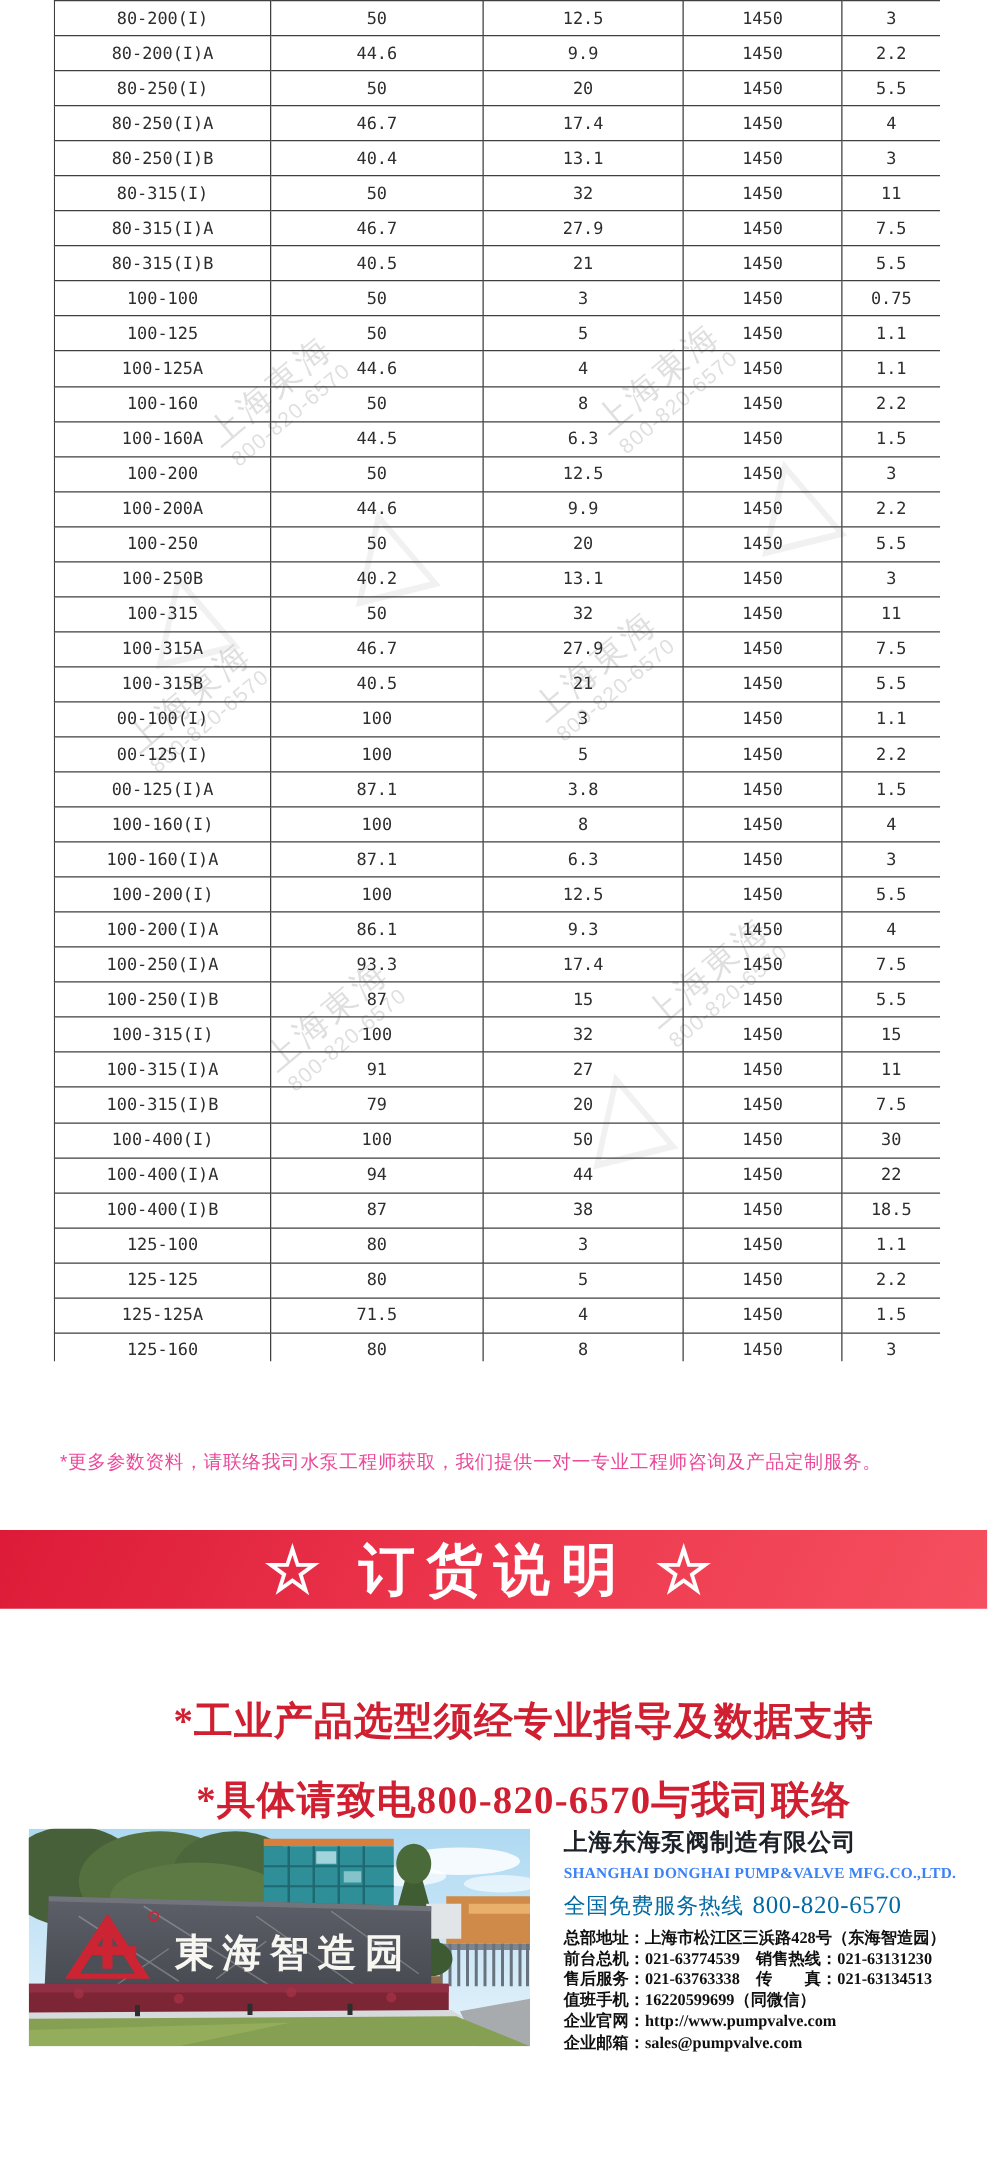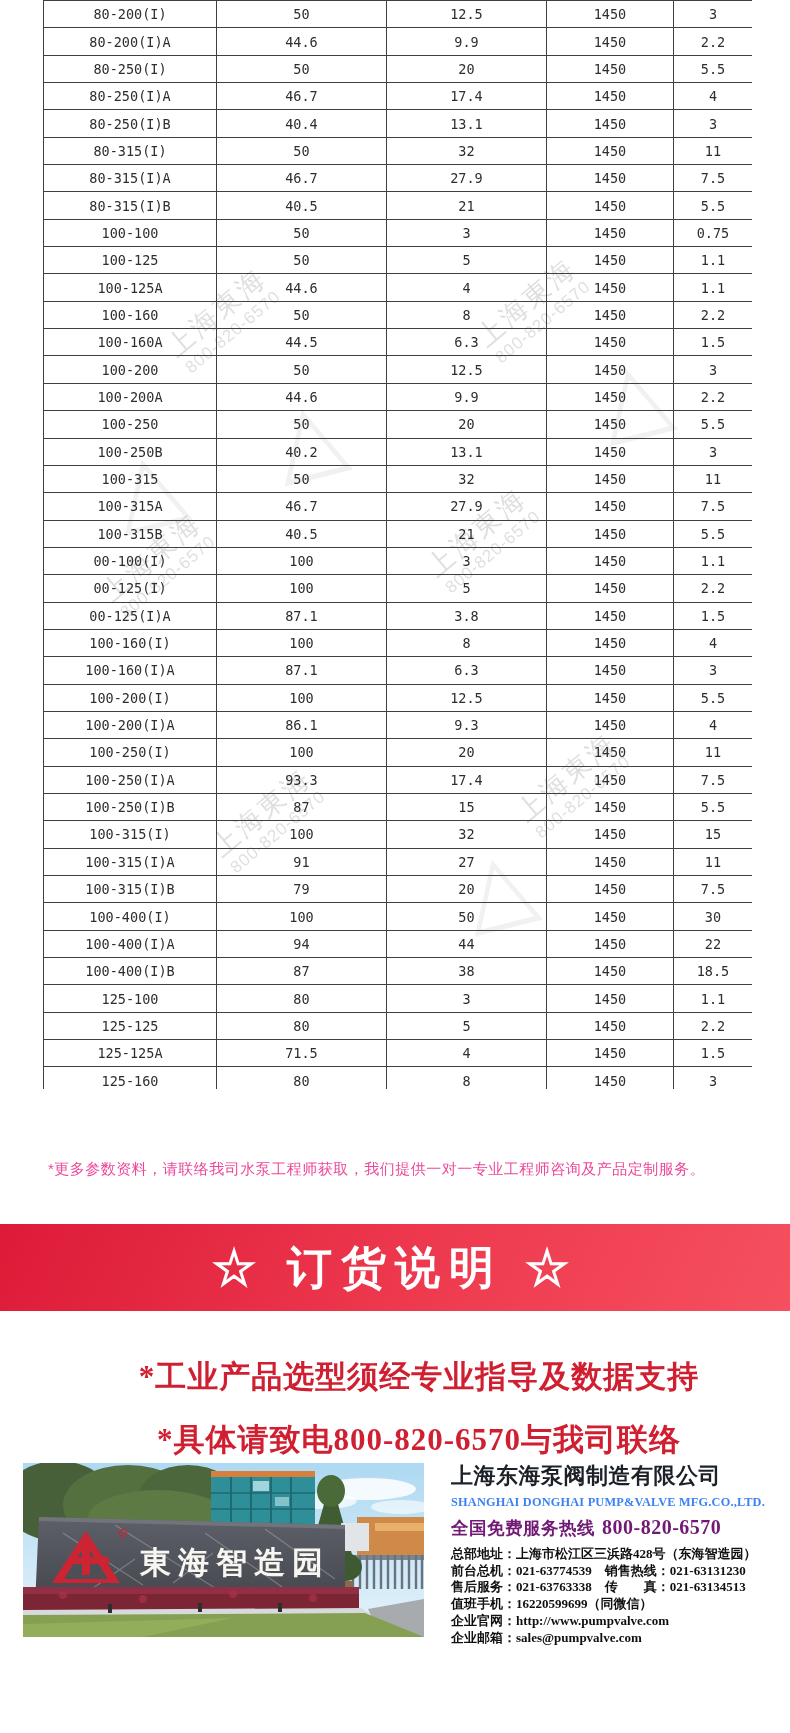--- a/index.html
+++ b/index.html
@@ -19,42 +19,42 @@
               table-layout:fixed;font-family:"DejaVu Sans Mono","Liberation Mono",monospace;
               font-size:13.5px;color:#2e2e2e;}
   .spec-table td{border:1px solid #3f3f3f;text-align:center;vertical-align:middle;
                  padding:0;overflow:hidden;white-space:nowrap;}
 
   
   .note{position:absolute;left:48px;top:1160px;width:700px;margin:0;
         font-size:15px;color:#ec4899;letter-spacing:.5px;}
 
   
-  .banner{position:absolute;left:0;top:1224px;width:790px;height:87px;
+  .banner{position:absolute;left:0;top:1224px;width:790px;height:63px;
           background:linear-gradient(115deg,#dd1b38 0%,#ee3a4f 55%,#f5505f 100%);
           display:flex;align-items:center;justify-content:center;}
   .banner-title{color:#ffffff;font-size:45px;font-weight:800;letter-spacing:9px;
                 font-family:"Liberation Sans",sans-serif;}
 
   
   .notice{position:absolute;left:0;width:790px;text-align:center;
           font-family:"Liberation Serif",serif;font-weight:700;
           font-size:31px;color:#cf1f30;letter-spacing:1px;padding-left:24px;}
   .notice1{top:1356px;}
   .notice2{top:1419px;}
 
   
   .photo{position:absolute;left:23px;top:1463px;width:401px;height:174px;display:block;}
   .info{position:absolute;left:451px;top:1461px;width:312px;}
-  .cname{font-size:22px;font-weight:700;color:#1c2128;letter-spacing:.5px;
+  .cname{font-size:19px;font-weight:700;color:#1c2128;letter-spacing:.5px;
          font-family:"Liberation Sans",sans-serif;white-space:nowrap;}
   .ename{margin-top:4px;font-size:12.3px;font-weight:700;color:#3b82f6;
          font-family:"Liberation Serif",serif;letter-spacing:.2px;white-space:nowrap;}
-  .hotline{margin-top:6px;font-family:"Liberation Serif",serif;font-weight:700;
-           color:#701a75;white-space:nowrap;}
+  .hotline{margin-top:6px;font-family:"Liberation Serif",serif;font-weight:400;
+           color:#0369a1;white-space:nowrap;}
   .hotline .h-label{font-size:17.5px;letter-spacing:.5px;}
   .hotline .h-num{font-size:20px;margin-left:7px;letter-spacing:.5px;}
   .contacts{margin-top:6px;font-family:"Liberation Serif",serif;font-weight:700;
             font-size:13px;color:#101010;}
   .contact-line{line-height:16.7px;white-space:nowrap;}
   .contact-line .c-value{color:#101010;text-decoration:none;}
 </style>
 </head>
 <body>
 
@@ -281,27 +281,20 @@
             <td>12.5</td>
             <td>1450</td>
             <td>5.5</td>
           </tr>
           <tr>
             <td>100-200(I)A</td>
             <td>86.1</td>
             <td>9.3</td>
             <td>1450</td>
             <td>4</td>
-          </tr>
-          <tr>
-            <td>100-250(I)</td>
-            <td>100</td>
-            <td>20</td>
-            <td>1450</td>
-            <td>11</td>
           </tr>
           <tr>
             <td>100-250(I)A</td>
             <td>93.3</td>
             <td>17.4</td>
             <td>1450</td>
             <td>7.5</td>
           </tr>
           <tr>
             <td>100-250(I)B</td>

